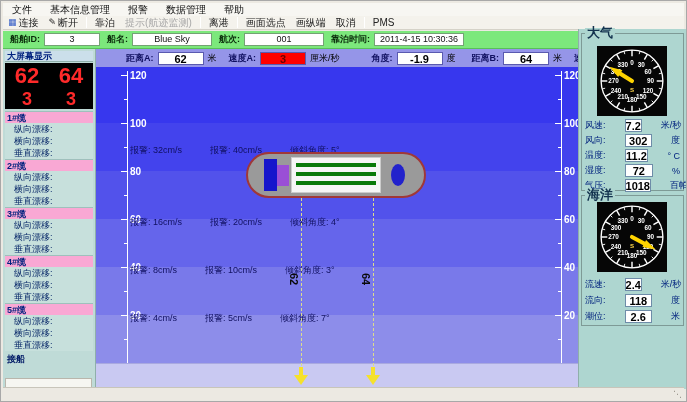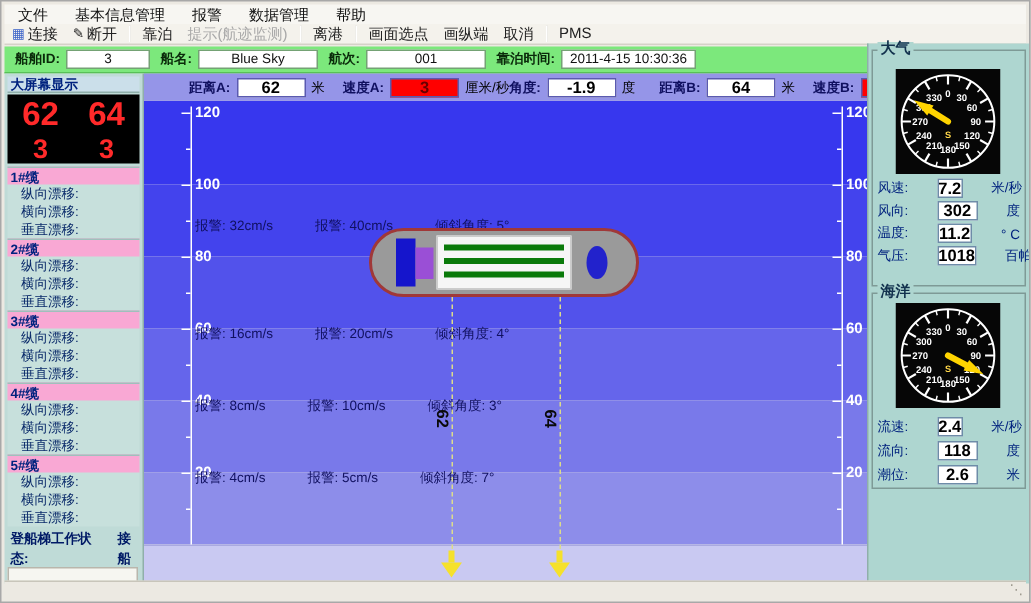--- a/index.html
+++ b/index.html
@@ -79,21 +79,21 @@
   .arrow{position:absolute;width:14px;}
   .arrow .stem{width:4px;height:8px;background:#F5E12C;margin:0 auto;}
   .arrow .head{width:0;height:0;border-left:7px solid transparent;border-right:7px solid transparent;
                border-top:10px solid #F5E12C;}
   
   .rightpanel{position:absolute;left:577px;top:28px;width:108px;height:360px;background:#AED6D0;
               border-left:1px solid #8FAFAA;}
   .env-group{position:absolute;left:2px;right:2px;border:1px solid #7E9A96;}
   .env-g1{top:4px;height:158px;}
   .env-g2{top:166px;height:131px;}
-  .env-title{position:absolute;top:-6px;left:3px;padding:0 2px;font-size:10px;font-weight:bold;
+  .env-title{position:absolute;top:-6px;left:3px;padding:0 2px;font-size:13px;font-weight:bold;
              color:#13324E;background:#AED6D0;line-height:10px;}
   .gauge{position:absolute;left:15px;width:70px;height:70px;}
   .env-rows{position:absolute;left:0;right:0;}
   .env-row{display:flex;align-items:center;height:15px;padding:0 3px;gap:19px;}
   .env-row .lbl{width:28px;font-size:9px;color:#00227E;white-space:nowrap;}
   .env-row .box{width:40px;height:13px;background:#fff;border:1px solid #6E8CA8;text-align:center;
                 font-weight:bold;font-size:11px;line-height:12px;color:#000;}
   .env-row .unit{font-size:9px;color:#00227E;white-space:nowrap;}
   
   .statusbar{position:absolute;left:2px;right:2px;bottom:2px;height:12px;background:#ECE9E2;
@@ -188,38 +188,37 @@
       <div class="lp-row">垂直漂移:</div>
     </div>
     <div class="lp-group">
       <div class="lp-ghead">5#缆</div>
       <div class="lp-row">纵向漂移:</div>
       <div class="lp-row">横向漂移:</div>
       <div class="lp-row">垂直漂移:</div>
     </div>
 
     <div class="lp-gangway">
-      <span>登船梯工作状态:</span>
       <span>接船</span>
     </div>
     <div class="lp-strip"></div>
   </div>
 
   <div class="metricsbar">
     <div class="mfield" style="margin-left:30px">
       <span class="mlabel">距离A:</span>
       <div class="mbox">62</div>
       <span class="munit">米</span>
     </div>
     <div class="mfield" style="margin-left:12px">
       <span class="mlabel">速度A:</span>
       <div class="mbox alarm">3</div>
       <span class="munit">厘米/秒</span>
     </div>
-    <div class="mfield" style="margin-left:0">
+    <div class="mfield" style="margin-left:32px">
       <span class="mlabel">角度:</span>
       <div class="mbox">-1.9</div>
       <span class="munit">度</span>
     </div>
     <div class="mfield" style="margin-left:16px">
       <span class="mlabel">距离B:</span>
       <div class="mbox">64</div>
       <span class="munit">米</span>
     </div>
     <div class="mfield" style="margin-left:12px">
@@ -374,20 +373,25 @@
           <span class="lbl">风向:</span>
           <div class="box">302</div>
           <span class="unit">度</span>
         </div>
         <div class="env-row">
           <span class="lbl">温度:</span>
           <div class="box">11.2</div>
           <span class="unit">° C</span>
         </div>
         <div class="env-row">
+          <span class="lbl">湿度:</span>
+          <div class="box">72</div>
+          <span class="unit">%</span>
+        </div>
+        <div class="env-row">
           <span class="lbl">气压:</span>
           <div class="box">1018</div>
           <span class="unit">百帕</span>
         </div>
       </div>
     </div>
 
     <div class="env-group env-g2">
       <span class="env-title">海洋</span>
       <svg class="gauge" style="top:6px" viewBox="0 0 68 68">

